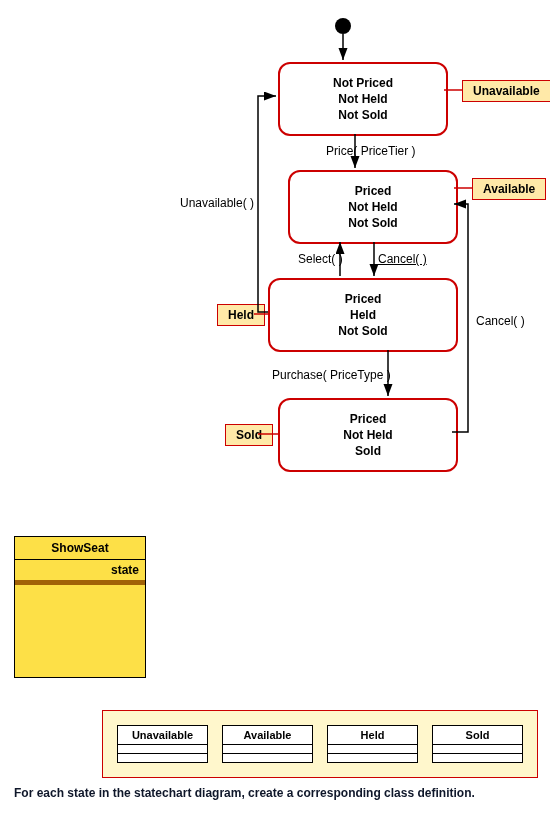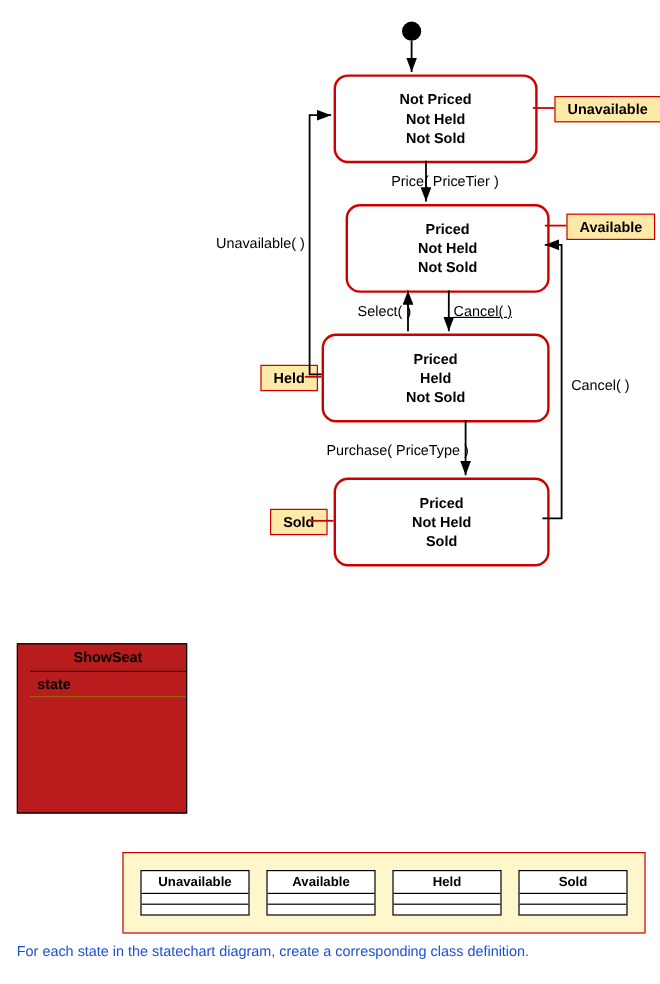--- a/index.html
+++ b/index.html
@@ -56,34 +56,34 @@
   svg.arrows {
     position: absolute;
     left: 0; top: 0;
     width: 550px;
     height: 820px;
     pointer-events: none;
   }
   .class-box {
     position: absolute;
     border: 1px solid #000;
-    background: #b91c1c;
-    font-size: 12px;
-    padding-left: 10px;
+    background: #fde047;
+    font-size: 12px;
   }
   .class-title {
     border-bottom: 1px solid #000;
     text-align: center;
     font-weight: bold;
     padding: 4px 6px;
   }
   .class-attr {
-    border-bottom: 1px solid #a16207;
+    border-bottom: 5px solid #a16207;
     padding: 3px 6px;
     font-weight: bold;
+    text-align: right;
   }
   .class-body {
     height: 100%;
   }
   .panel {
     position: absolute;
     border: 1px solid #c00;
     background: #fff7cc;
     padding: 14px;
     display: flex;
@@ -105,22 +105,22 @@
   }
   .mini-row1 {
     border-bottom: 1px solid #000;
     height: 8px;
   }
   .mini-row2 {
     height: 8px;
   }
   .caption {
     position: absolute;
-    color: #1d4ed8;
-    font-weight: normal;
+    color: #0f172a;
+    font-weight: bold;
     font-size: 12px;
   }
 </style>
 </head>
 <body>
 <div class="canvas">
 
 <div class="initial-dot" style="left: 335px; top: 18px;"></div>
 
 <div class="state-box" style="left: 278px; top: 62px; width: 150px; height: 58px;">

